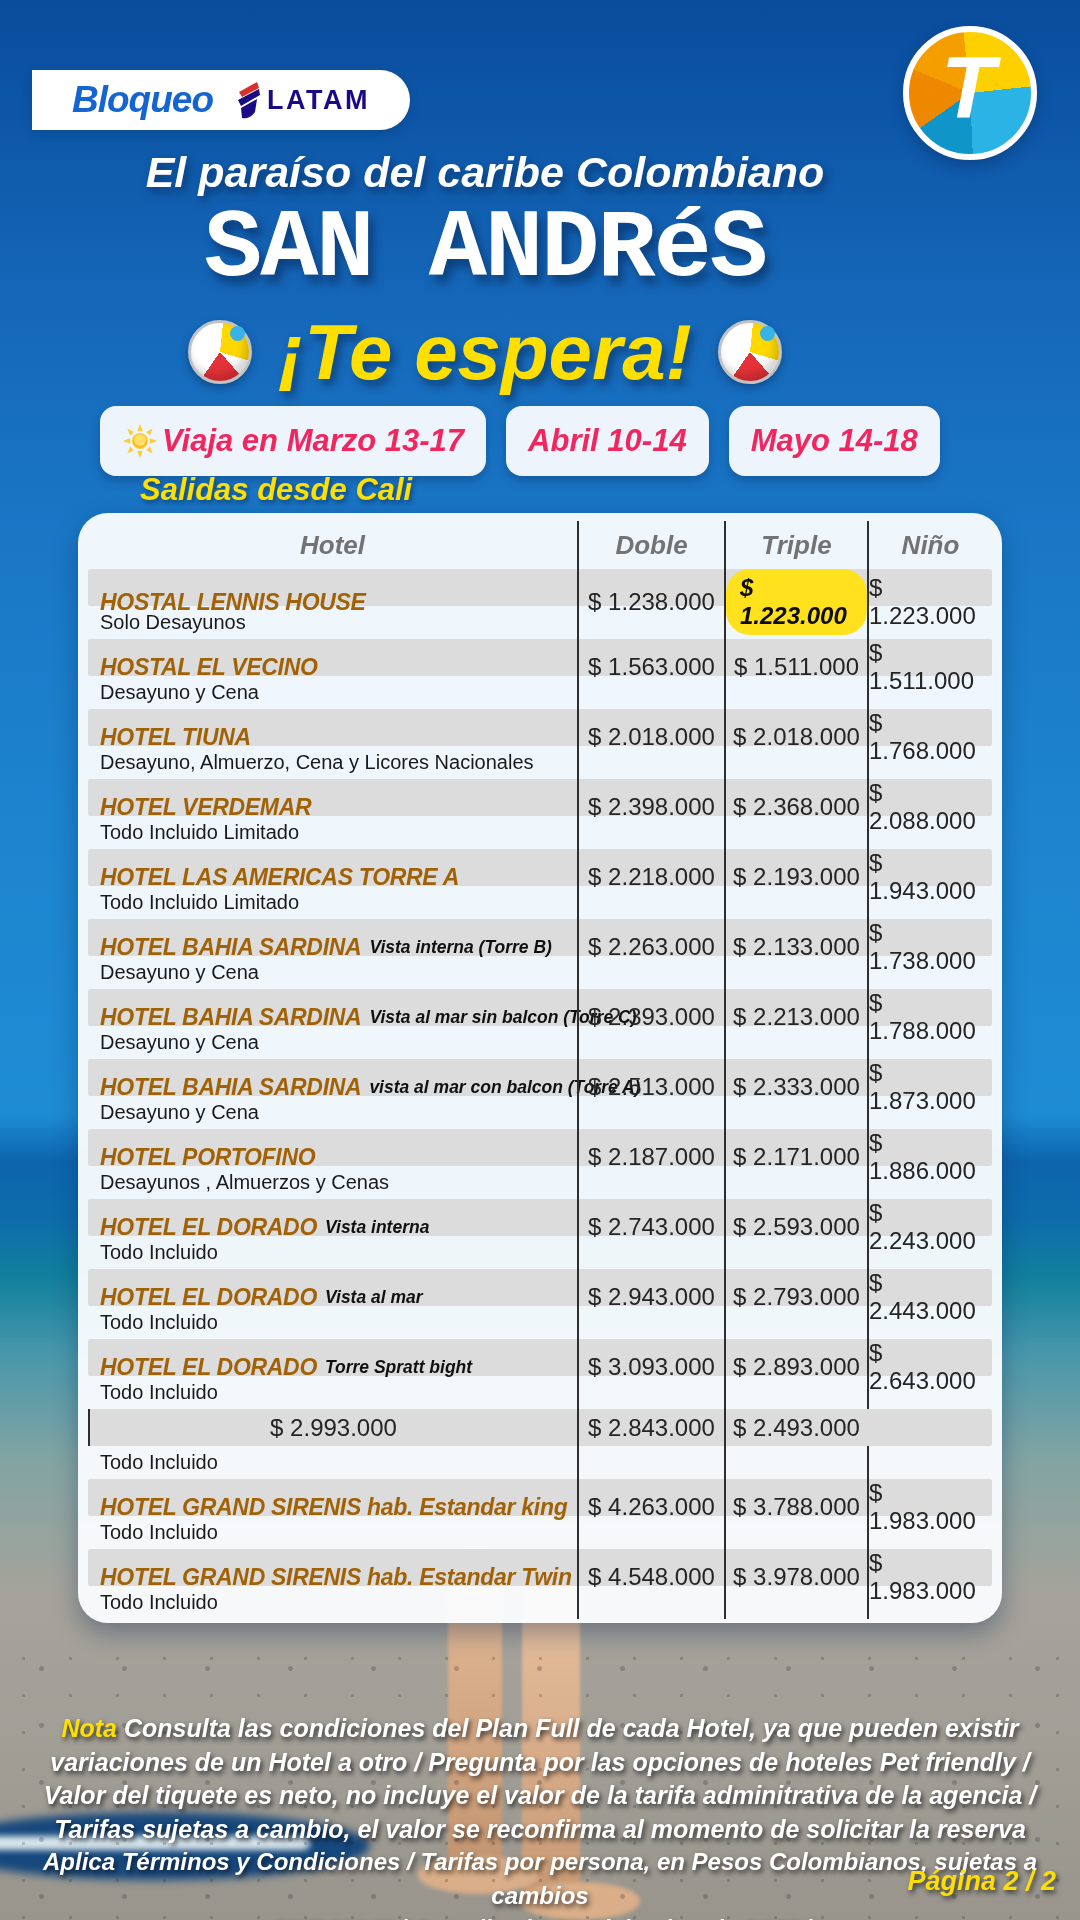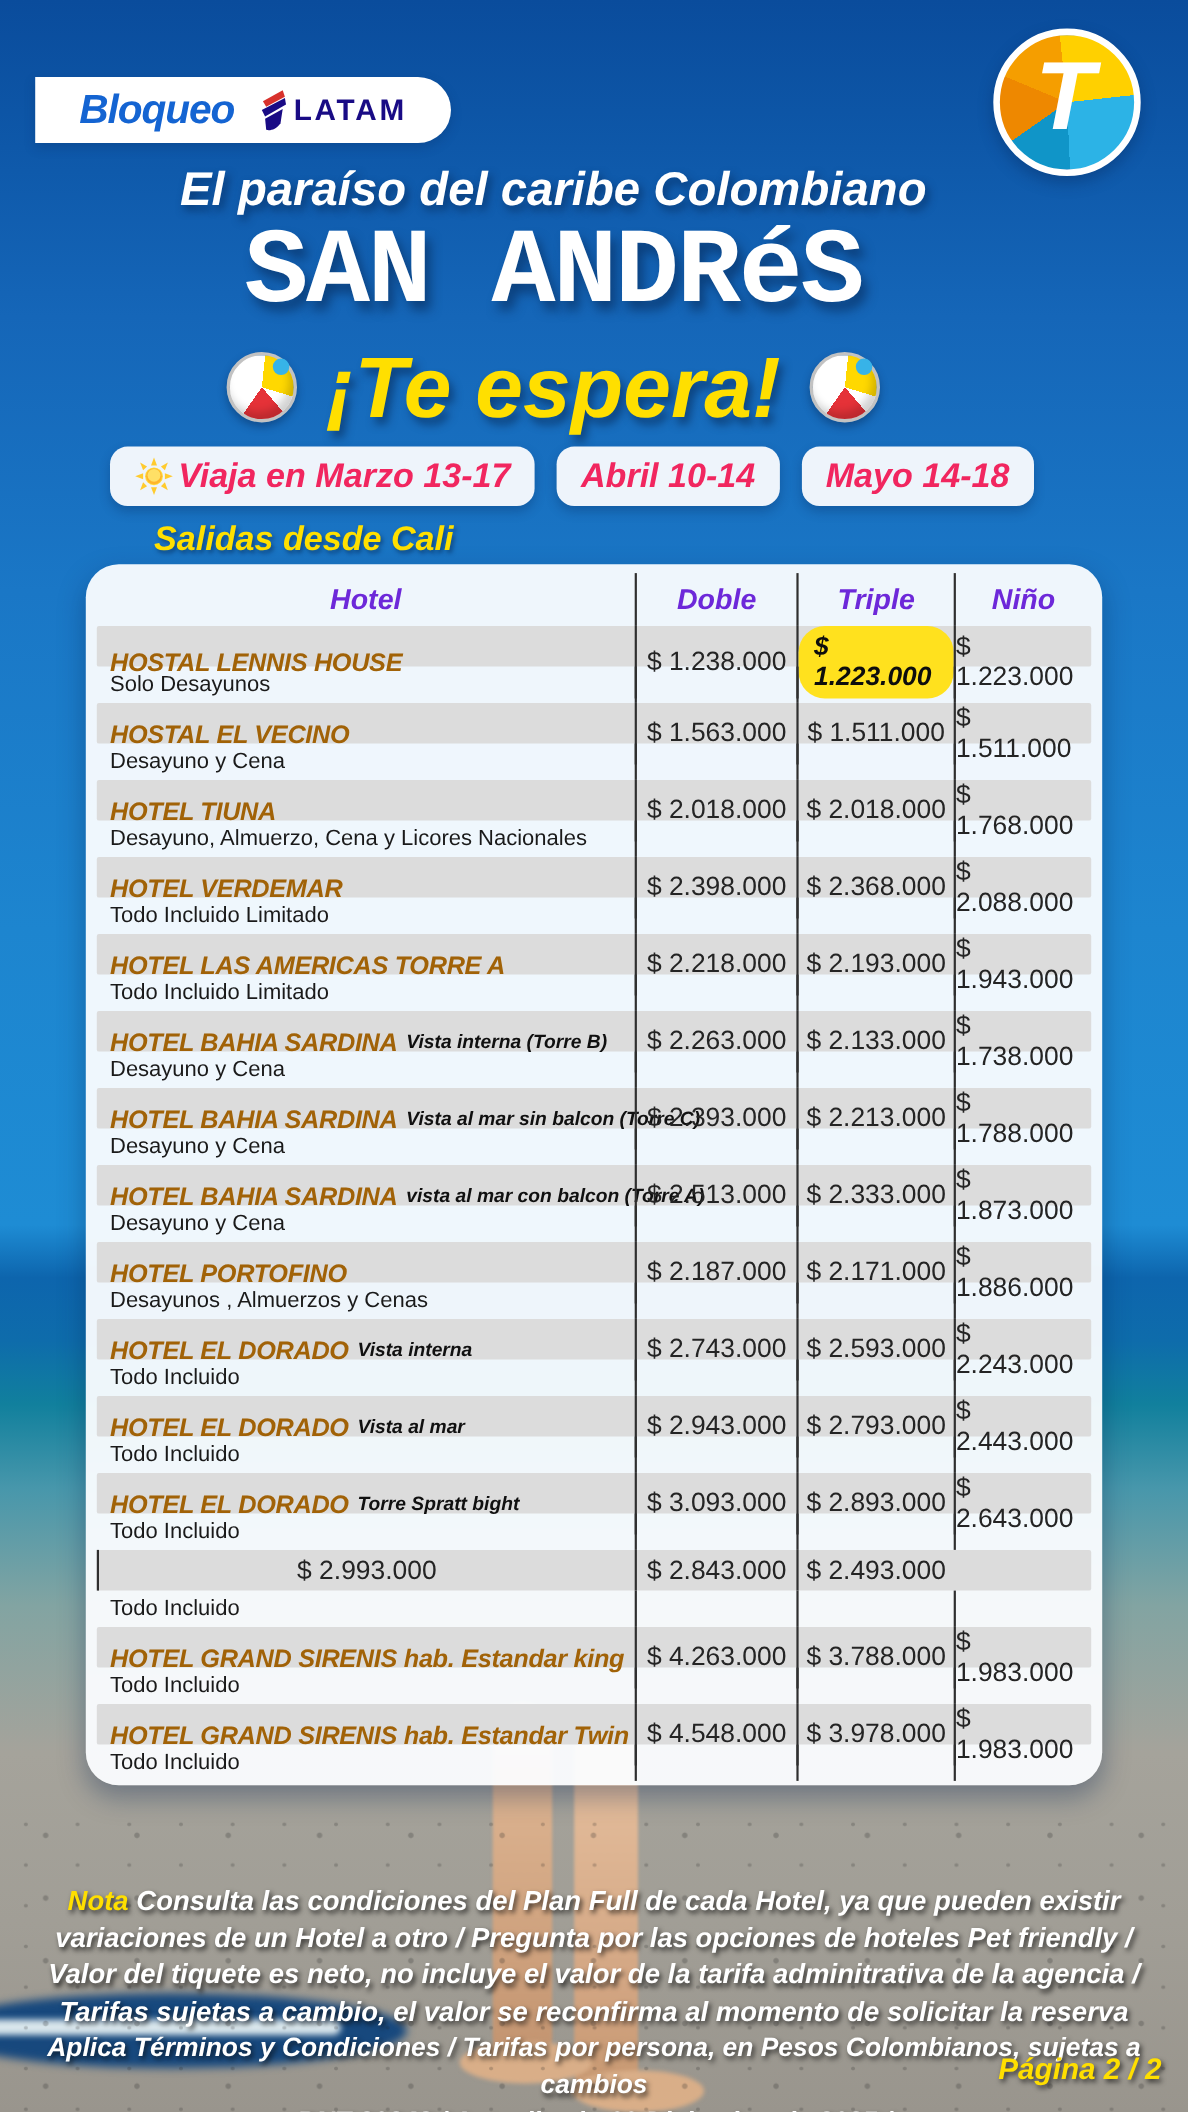--- a/index.html
+++ b/index.html
@@ -46,57 +46,57 @@
   .t-logo { position:absolute; z-index:5; left:903px; top:26px; width:134px; height:134px;
     border-radius:50%; border:6px solid #ffffff;
     background:conic-gradient(from -125deg at 50% 50%,
       #ee8800 0 16%, #f59e00 16% 33%, #ffd000 33% 58%, #2cb3e6 58% 84%, #1095c8 84% 100%);
     display:flex; align-items:center; justify-content:center;
     box-shadow:0 6px 14px rgba(5,35,80,.35); }
   .t-logo span { color:#ffffff; font-size:88px; font-weight:bold; font-style:italic;
     transform:translate(-2px,-6px); }
 
   
-  .hero { position:absolute; z-index:4; left:18px; top:148px; width:970px; text-align:center; color:#ffffff; }
+  .hero { position:absolute; z-index:4; left:0; top:148px; width:970px; text-align:center; color:#ffffff; }
   .tagline { font-size:43px; font-weight:bold; font-style:italic;
     text-shadow:3px 5px 8px rgba(4,30,70,.55); }
   .main-title { margin-top:2px; font-size:97px; font-weight:bold; letter-spacing:-2px; line-height:1.05;
     text-shadow:5px 8px 10px rgba(4,30,70,.5);font-family:Liberation Mono, monospace; }
   .espera-row { margin-top:6px; display:flex; align-items:center; justify-content:center; gap:26px; }
   .espera { color:#ffdf00; font-size:78px; font-weight:bold; font-style:italic;
     text-shadow:4px 6px 8px rgba(4,30,70,.5); }
   .beach-ball { width:64px; height:64px; border-radius:50%; position:relative;
     border:3px solid #c2c2c2; background:
       conic-gradient(from -30deg, #ffffff 0 10%, #ffd800 10% 38%, #ffffff 38% 47%,
         #e53238 47% 68%, #ffffff 68% 100%);
     box-shadow:inset -4px -6px 8px rgba(0,0,0,.18), 0 4px 8px rgba(4,30,70,.4); }
   .beach-ball::after { content:""; position:absolute; right:4px; top:3px; width:15px; height:15px;
     border-radius:50%; background:#37b3e8; }
 
   
   .dates { position:absolute; z-index:4; left:100px; top:406px; display:flex; gap:20px; }
-  .date-pill { height:54px; background:#eef4fb; border-radius:16px; display:flex; align-items:center;
+  .date-pill { height:70px; background:#eef4fb; border-radius:16px; display:flex; align-items:center;
     padding:0 22px; gap:4px; box-shadow:0 5px 10px rgba(6,40,90,.3); }
   .date-pill span.lbl { color:#f1265f; font-size:31px; font-weight:bold; font-style:italic; white-space:nowrap; }
   .sun { width:36px; height:36px; flex:0 0 auto; }
 
   .departure { position:absolute; z-index:4; left:140px; top:472px; color:#ffe000;
     font-size:31px; font-weight:bold; font-style:italic; text-shadow:2px 3px 4px rgba(4,30,70,.5); }
 
   
   .card { position:absolute; z-index:5; left:78px; top:513px; width:924px; height:1110px;
     background:rgba(251,253,255,.95); border-radius:30px; padding:8px 10px;
     box-shadow:0 10px 24px rgba(5,35,80,.35); overflow:hidden; }
   .t-row { display:grid; grid-template-columns:489px 147px 143px 125px; align-items:center; }
   .head-row { height:48px; }
   .hotel-row { height:37px; background:#dcdcdc; border-radius:2px; }
   .meal-row { height:33px; }
   .cell { height:100%; display:flex; align-items:center; }
   .c2,.c3,.c4 { border-left:2px solid #2f2f2f; justify-content:center; }
-  .head-row .cell { font-size:26px; font-weight:bold; font-style:italic; color:#6d28d9; justify-content:center; }
+  .head-row .cell { font-size:26px; font-weight:bold; font-style:italic; color:#737373; justify-content:center; }
   .hname { font-size:23px; font-weight:bold; font-style:italic; color:#a16207;
     letter-spacing:-.3px; padding-left:12px; white-space:nowrap; }
   .hsuffix { font-size:17.5px; font-weight:bold; font-style:italic; color:#101010;
     padding-left:8px; white-space:nowrap; }
   .meal-cell { font-size:20px; color:#1a1a1a; padding-left:12px; }
   .price { font-size:24px; color:#242424; }
   .hl { background:#ffe11e; border-radius:24px; padding:5px 14px;
     font-weight:bold; font-style:italic; color:#0d0d0d; }
 
   

